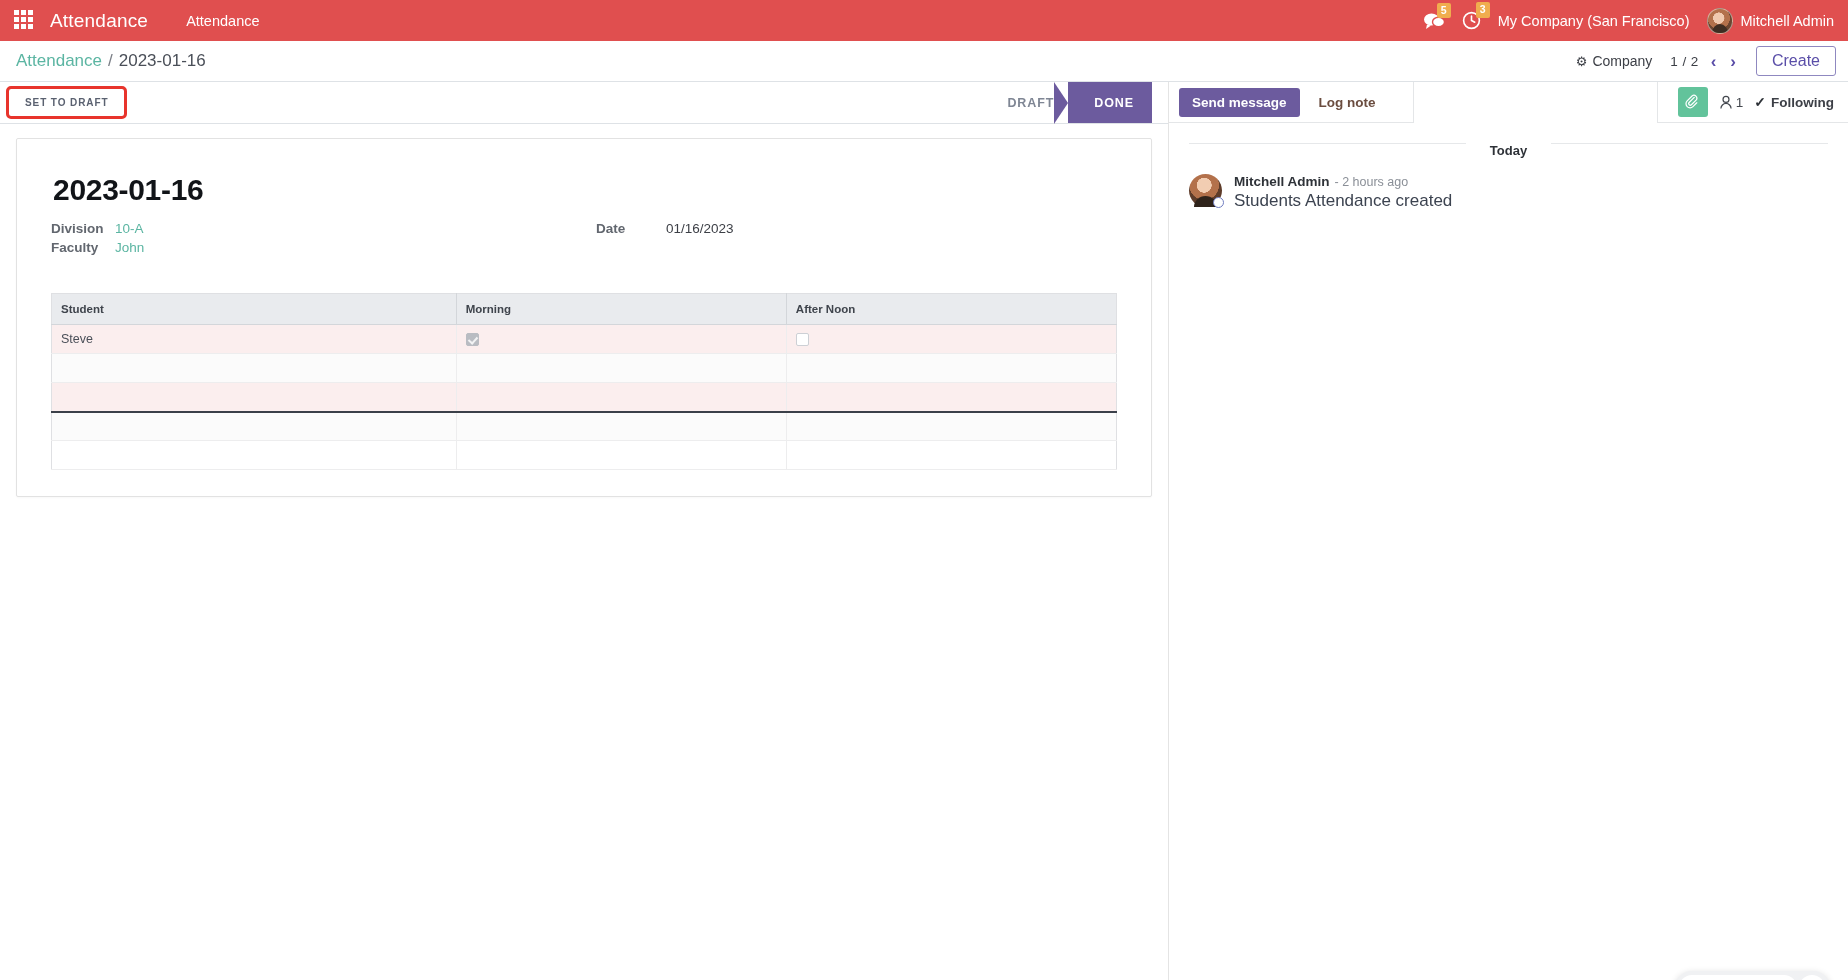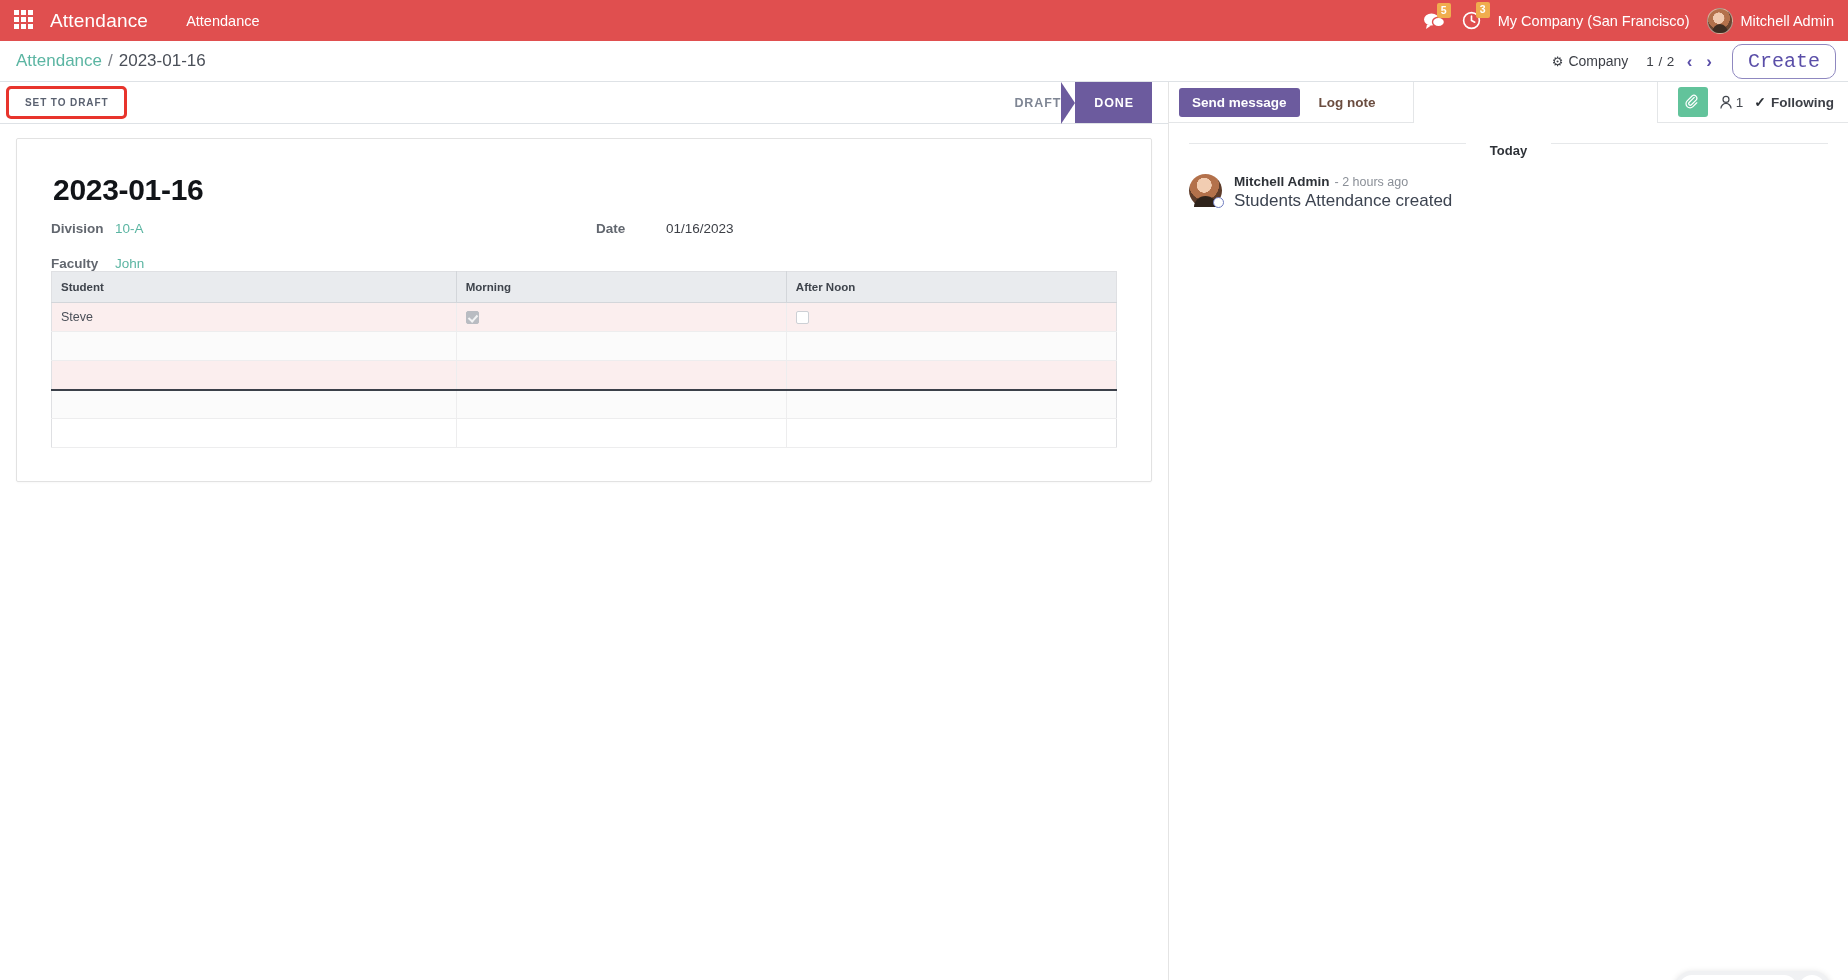--- a/index.html
+++ b/index.html
@@ -108,25 +108,25 @@
   .pager { display: flex; align-items: center; gap: 10px; font-size: 13.5px; color: #3c3f46; }
   .pager-count { letter-spacing: .4px; }
   .chev {
     color: #5a4ea8; font-size: 17px; cursor: pointer;
     line-height: 1; padding: 0 2px; font-weight: 600;
   }
   .create-btn {
     border: 1px solid #8f88c0;
     color: #5a4ea8;
     background: #fff;
-    font-size: 20px;
+    font-size: 16px;
     padding: 5px 15px;
-    border-radius: 10px;
-    cursor: pointer;
-    font-family: Liberation Mono, monospace;
+    border-radius: 3px;
+    cursor: pointer;
+    font-family: Liberation Sans, sans-serif;
   }
 
   
   .main-split { display: flex; height: calc(980px - 41px); background: #f9f9f9; }
   .form-side {
     width: 1169px;
     background: #ffffff;
     position: relative;
     overflow: hidden;
     border-right: 1px solid #e4e4e4;
@@ -158,21 +158,21 @@
   .statusbar-right { margin-left: auto; display: flex; align-items: stretch; padding-right: 16px; height: 100%; }
   .stage {
     display: flex; align-items: center;
     font-size: 12.5px; font-weight: 700; letter-spacing: .9px;
     padding: 0 14px;
     cursor: pointer;
     position: relative;
     color: #7f8694;
     background: #fff;
   }
-  .stage.active { background: #6c5b9e; color: #ffffff; padding-left: 19px; padding-right: 18px; }
+  .stage.active { background: #6c5b9e; color: #ffffff; padding-left: 26px; padding-right: 18px; }
   .stage.active::before {
     content: "";
     position: absolute; left: -14px; top: 0;
     border-style: solid;
     border-width: 21px 0 21px 14px;
     border-color: transparent transparent transparent #6c5b9e;
   }
 
   
   .sheet-wrap { padding: 14px 16px; }
@@ -187,21 +187,22 @@
   .record-title {
     font-size: 30px;
     font-weight: 700;
     color: #111418;
     letter-spacing: -.3px;
     margin: 12px 0 14px 2px;
   }
   .fields-grid {
     display: grid;
     grid-template-columns: 545px 1fr;
-    row-gap: 20px;
+    row-gap: 4px;
+    margin-bottom: 38px;
   }
   .field-row { display: flex; align-items: baseline; }
   .field-label {
     font-size: 13.5px;
     color: #62676f;
     font-weight: 700;
     width: 64px;
     flex: none;
   }
   .field-label.w-wide { width: 70px; }

